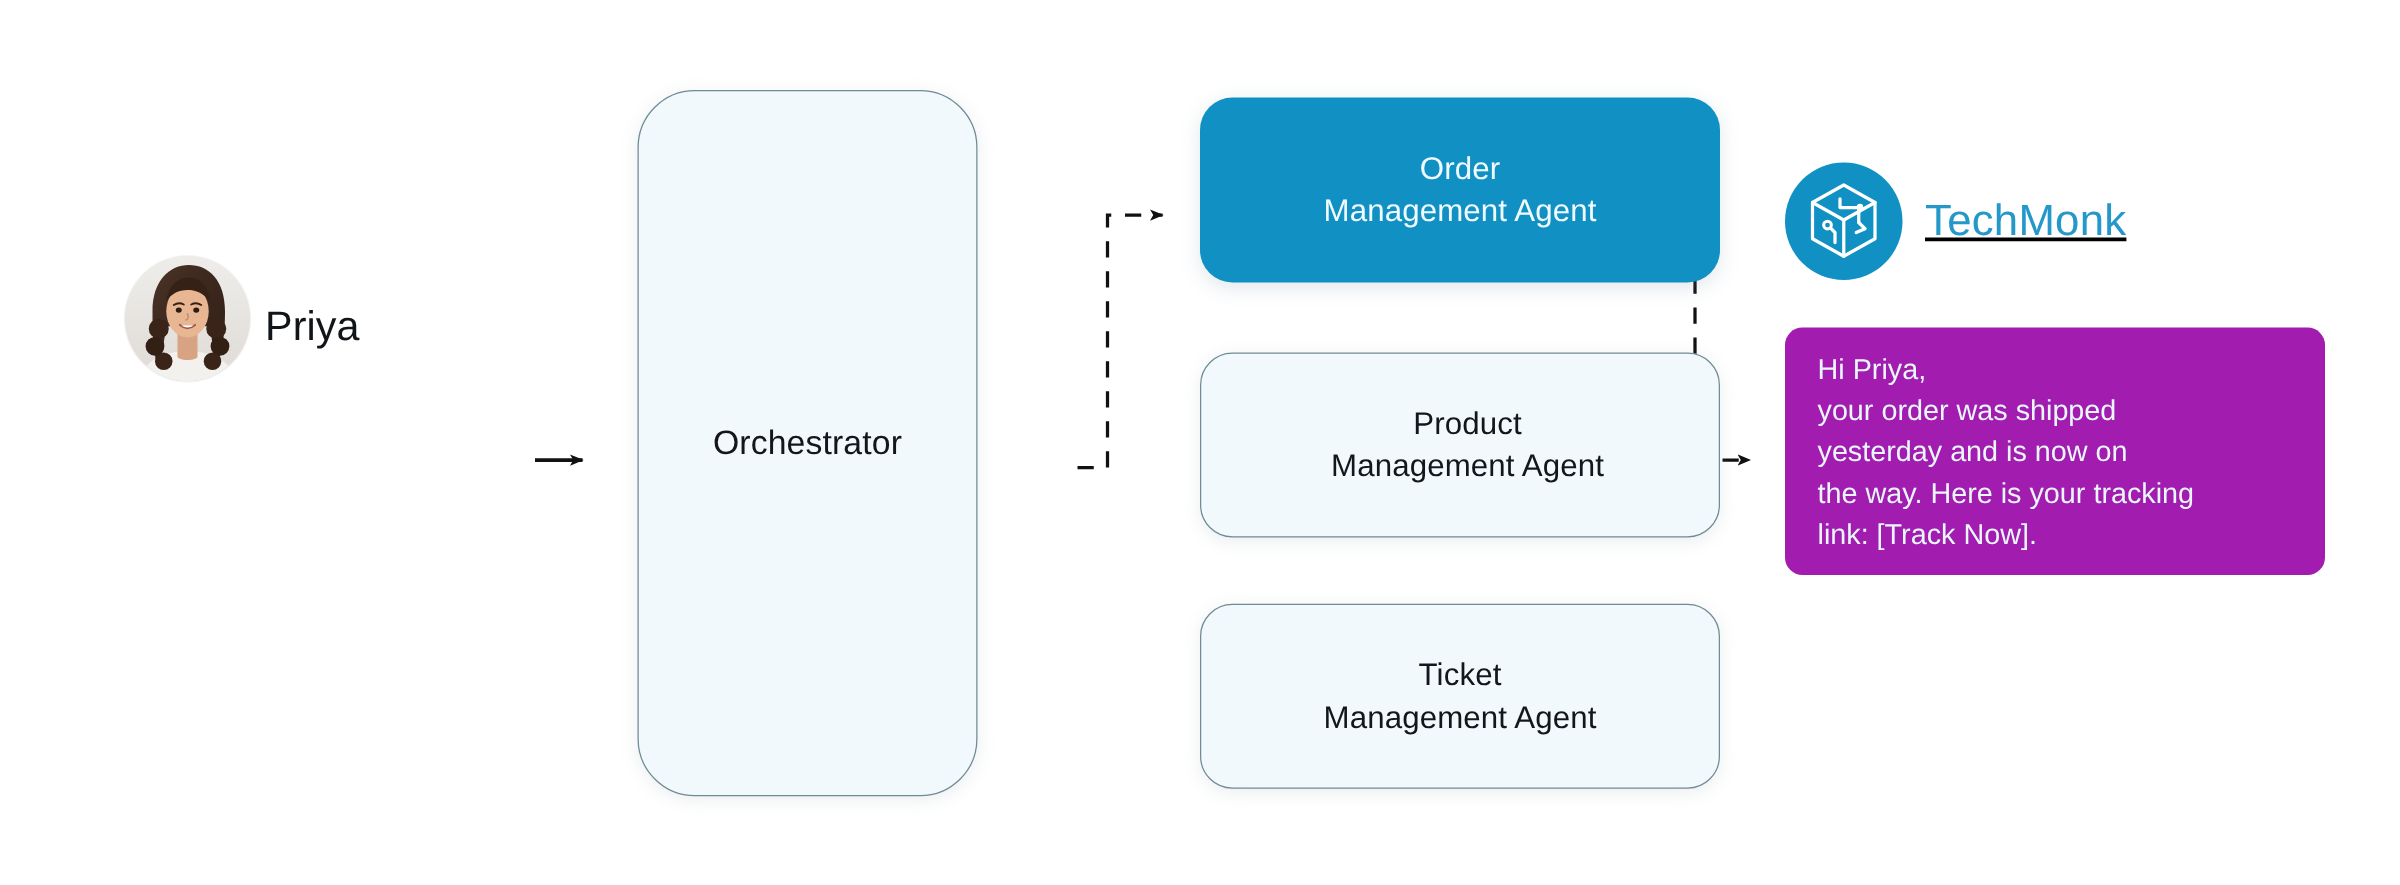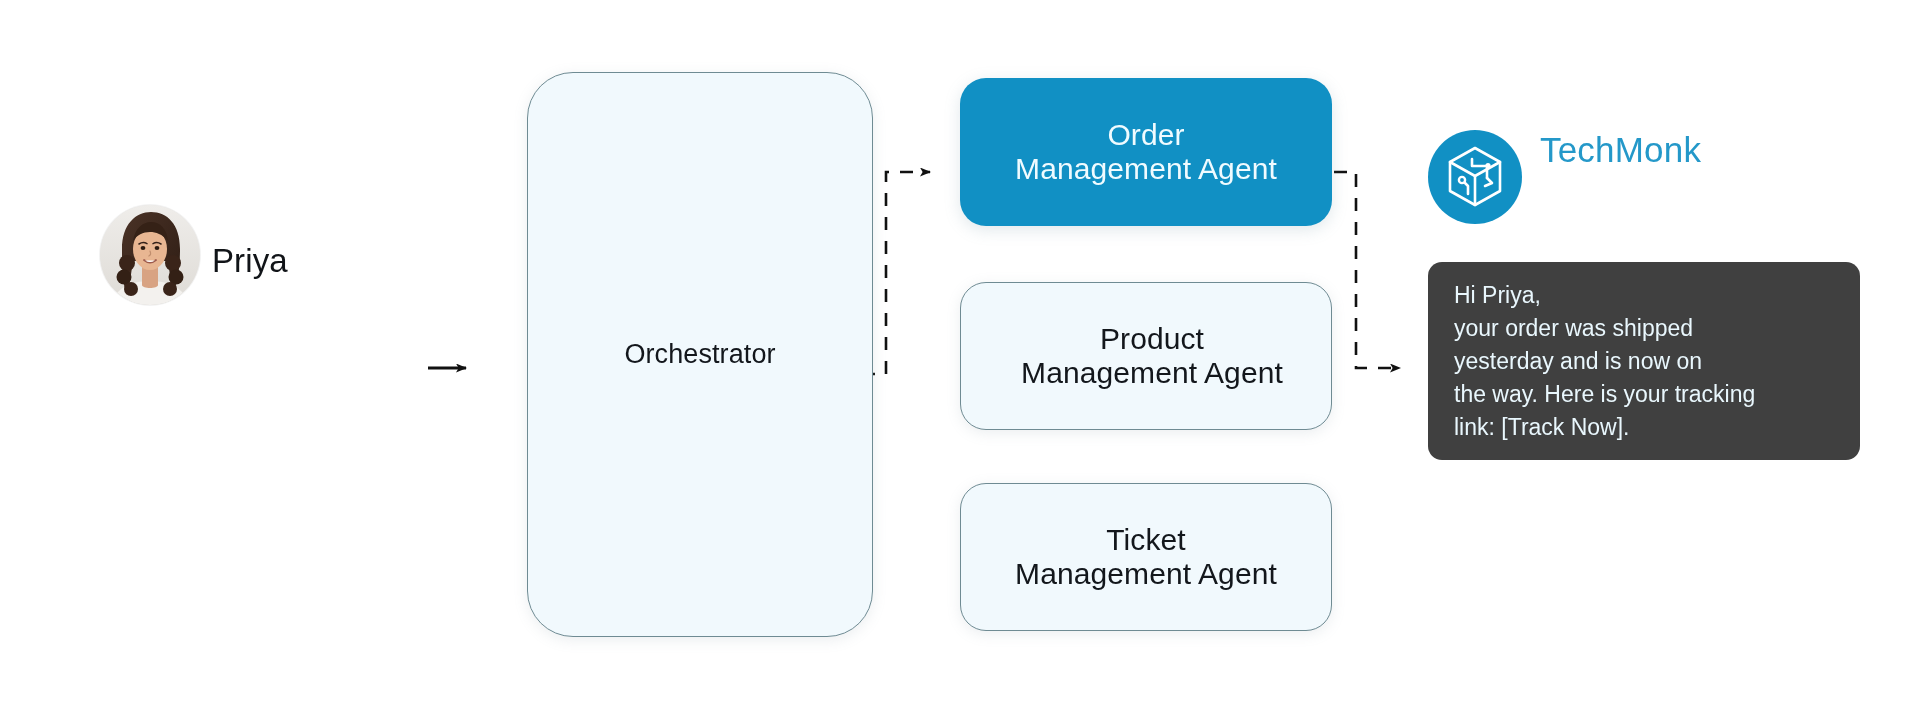--- a/index.html
+++ b/index.html
@@ -54,21 +54,21 @@
     left: 112px;
     top: 42px;
     font-size: 33px;
     color: #111418;
     letter-spacing: 0.1px;
     white-space: nowrap;
   }
 
   .bubble {
     position: absolute;
-    background: #404040;
+    background: #a21caf;
     border-radius: 14px;
     color: #eaf7fc;
     box-sizing: border-box;
   }
   .bubble .btext {
     white-space: pre-line;
     color: #e9f7fd;
   }
   
   #user-bubble {
@@ -88,52 +88,52 @@
   #user-bubble-tail {
     position: absolute;
     left: 55px;
     top: -26px;
     width: 0; height: 0;
   }
 
   
   #orchestrator {
     position: absolute;
-    left: 527px;
+    left: 510px;
     top: 72px;
-    width: 346px;
+    width: 272px;
     height: 565px;
     background: #f1f9fd;
     border: 1.6px solid #6f8b93;
     border-radius: 46px;
     box-sizing: border-box;
     box-shadow: 0 3px 14px rgba(130,150,160,0.16);
     display: flex;
     align-items: center;
     justify-content: center;
   }
   #orchestrator-label {
     font-size: 27px;
     color: #13171c;
     letter-spacing: 0.1px;
   }
 
   
   .agent-card {
     position: absolute;
     left: 960px;
-    width: 372px;
+    width: 416px;
     height: 148px;
     border-radius: 26px;
     box-sizing: border-box;
     display: flex;
     align-items: center;
     justify-content: center;
     text-align: center;
-    font-size: 30px;
+    font-size: 25px;
     line-height: 34px;
     white-space: pre-line;
     letter-spacing: 0.1px;
   }
   .agent-card.primary {
     background: #1190c4;
     color: #f0fbff;
     border: none;
     box-shadow: 0 4px 16px rgba(120,150,165,0.22);
   }
@@ -147,20 +147,22 @@
   #agent-product{ top: 282px; padding-left: 12px; }
   #agent-ticket { top: 483px; }
 
   
   #brand {
     position: absolute;
     left: 1428px;
     top: 130px;
     height: 94px;
     display: flex;
+    align-items: center;
+    text-decoration: underline;
   }
   #brand-logo {
     width: 94px;
     height: 94px;
     border-radius: 50%;
     background: #1190c4;
     display: flex;
     align-items: center;
     justify-content: center;
     flex: none;

